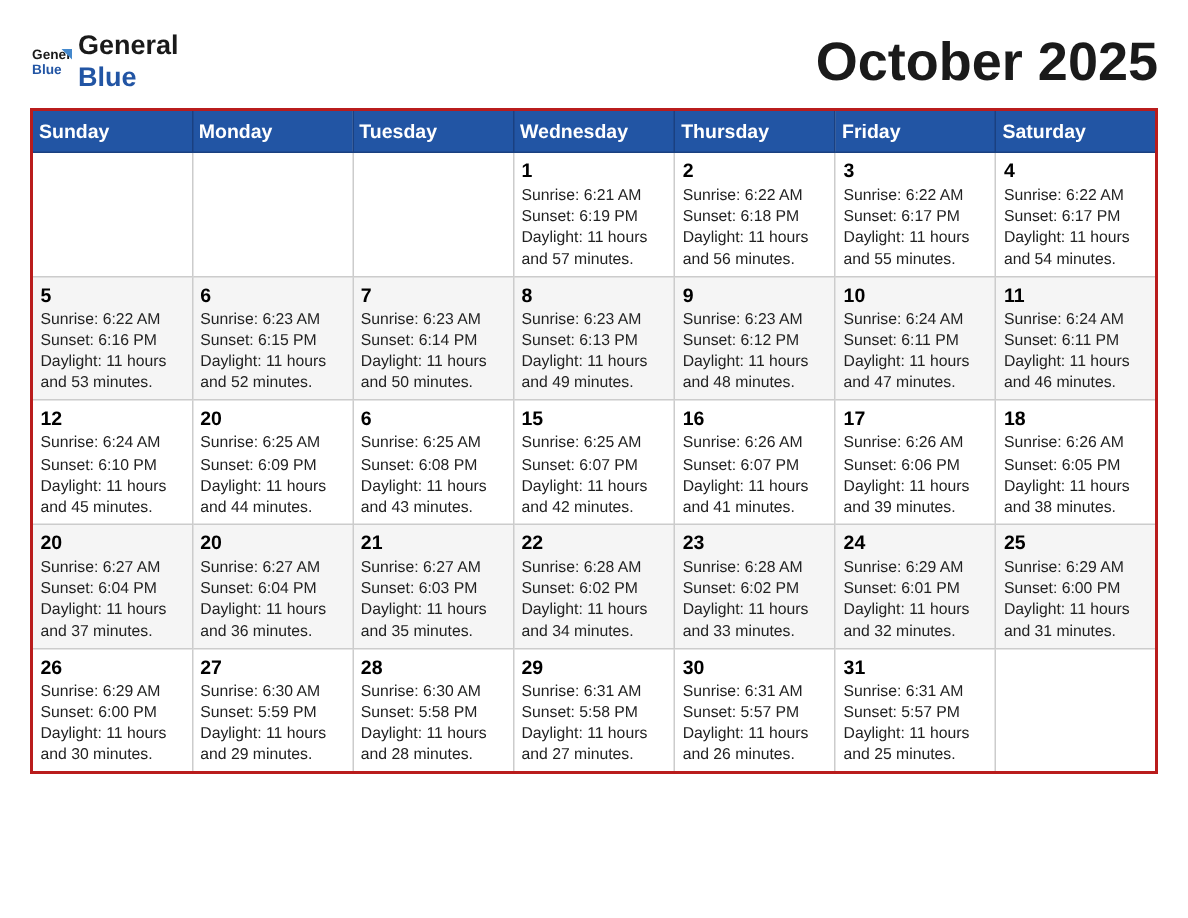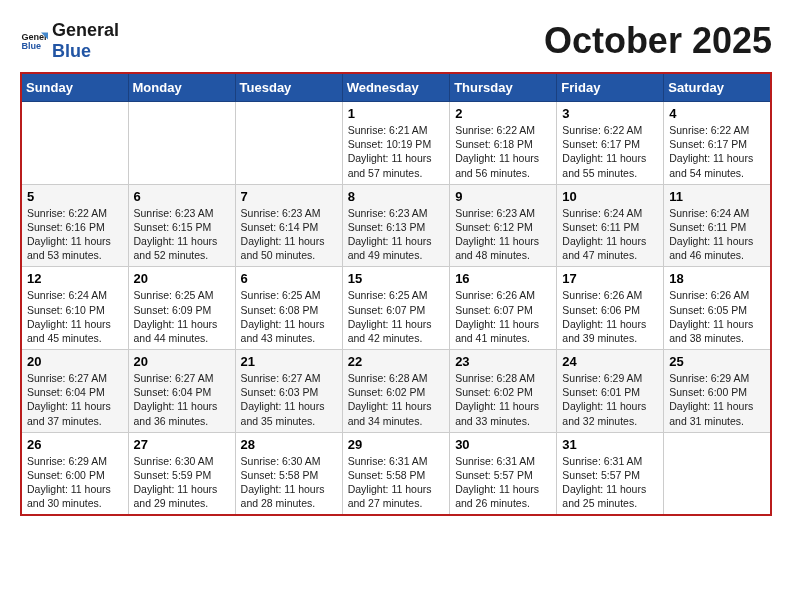--- a/index.html
+++ b/index.html
@@ -109,21 +109,21 @@
       </tr>
   </thead>
   <tbody id="calendar-body">
   <tr>
         <td class="empty"></td>
         <td class="empty"></td>
         <td class="empty"></td>
         <td>
           <div class="day-num">1</div>
           <div class="day-info" style="white-space: pre-line;">Sunrise: 6:21 AM
-Sunset: 10:19 PM
+Sunset: 6:19 PM
 Daylight: 11 hours
 and 57 minutes.</div>
         </td>
         <td>
           <div class="day-num">2</div>
           <div class="day-info" style="white-space: pre-line;">Sunrise: 6:22 AM
 Sunset: 6:18 PM
 Daylight: 11 hours
 and 56 minutes.</div>
         </td>

